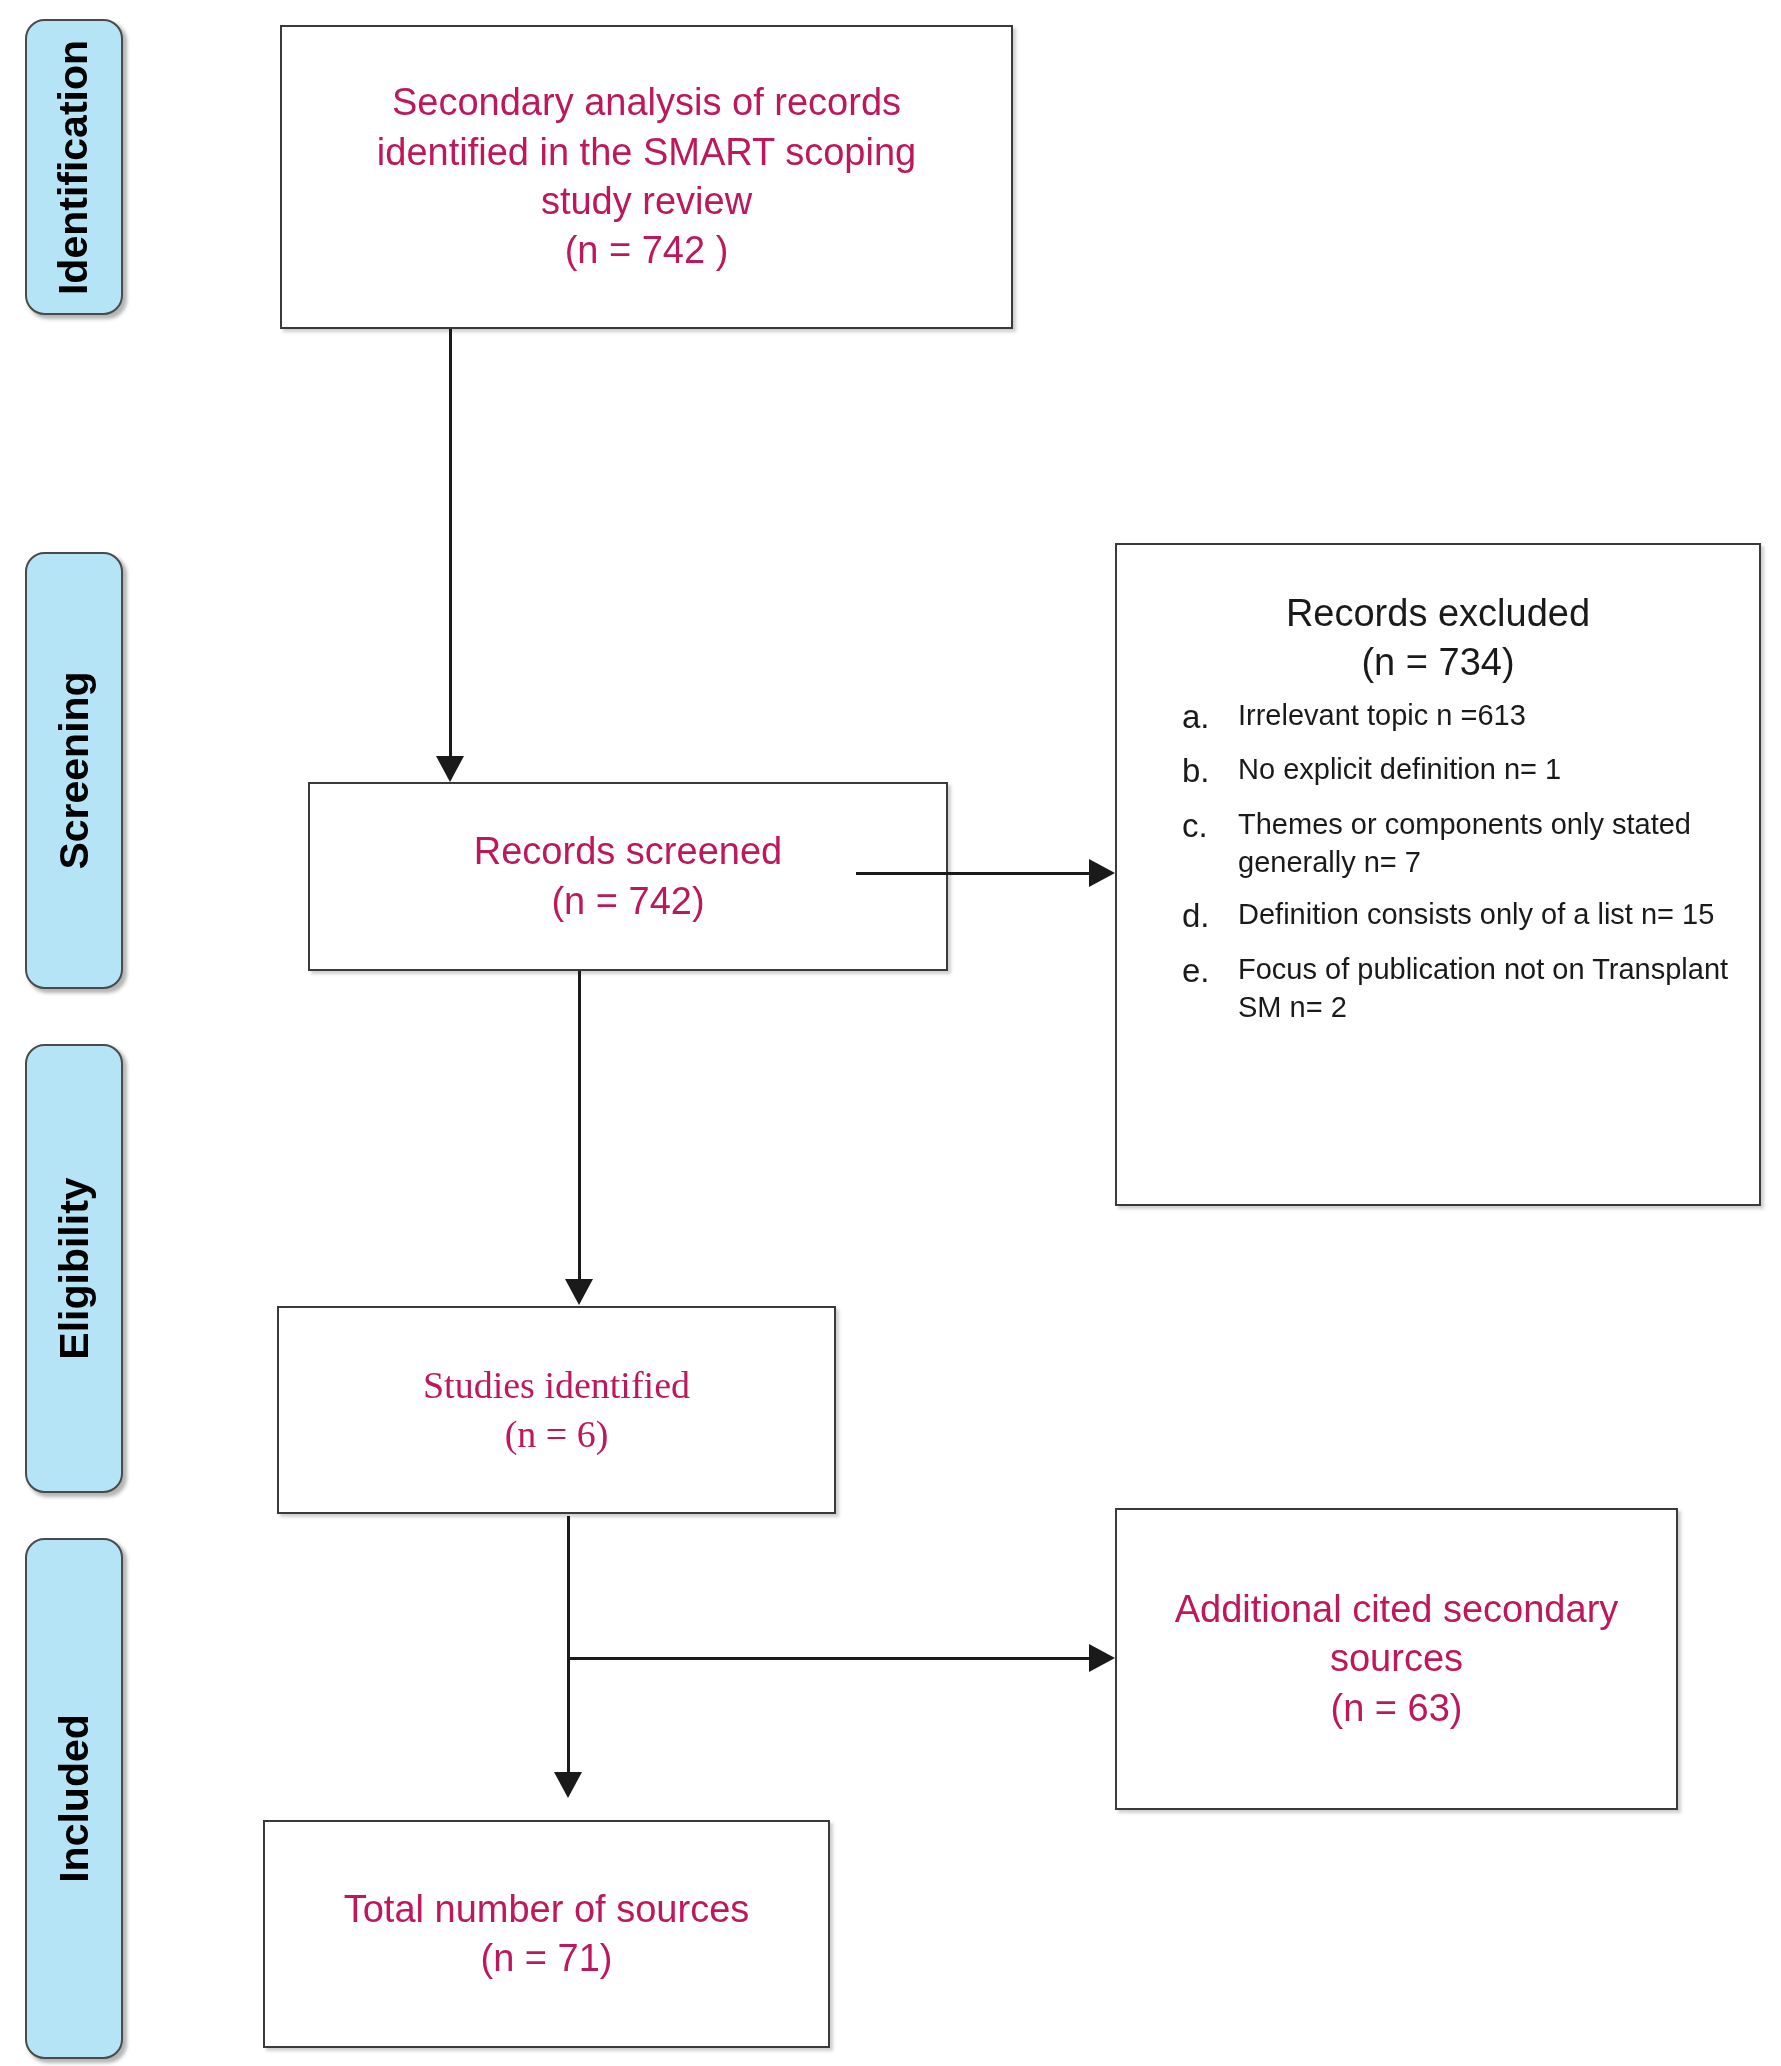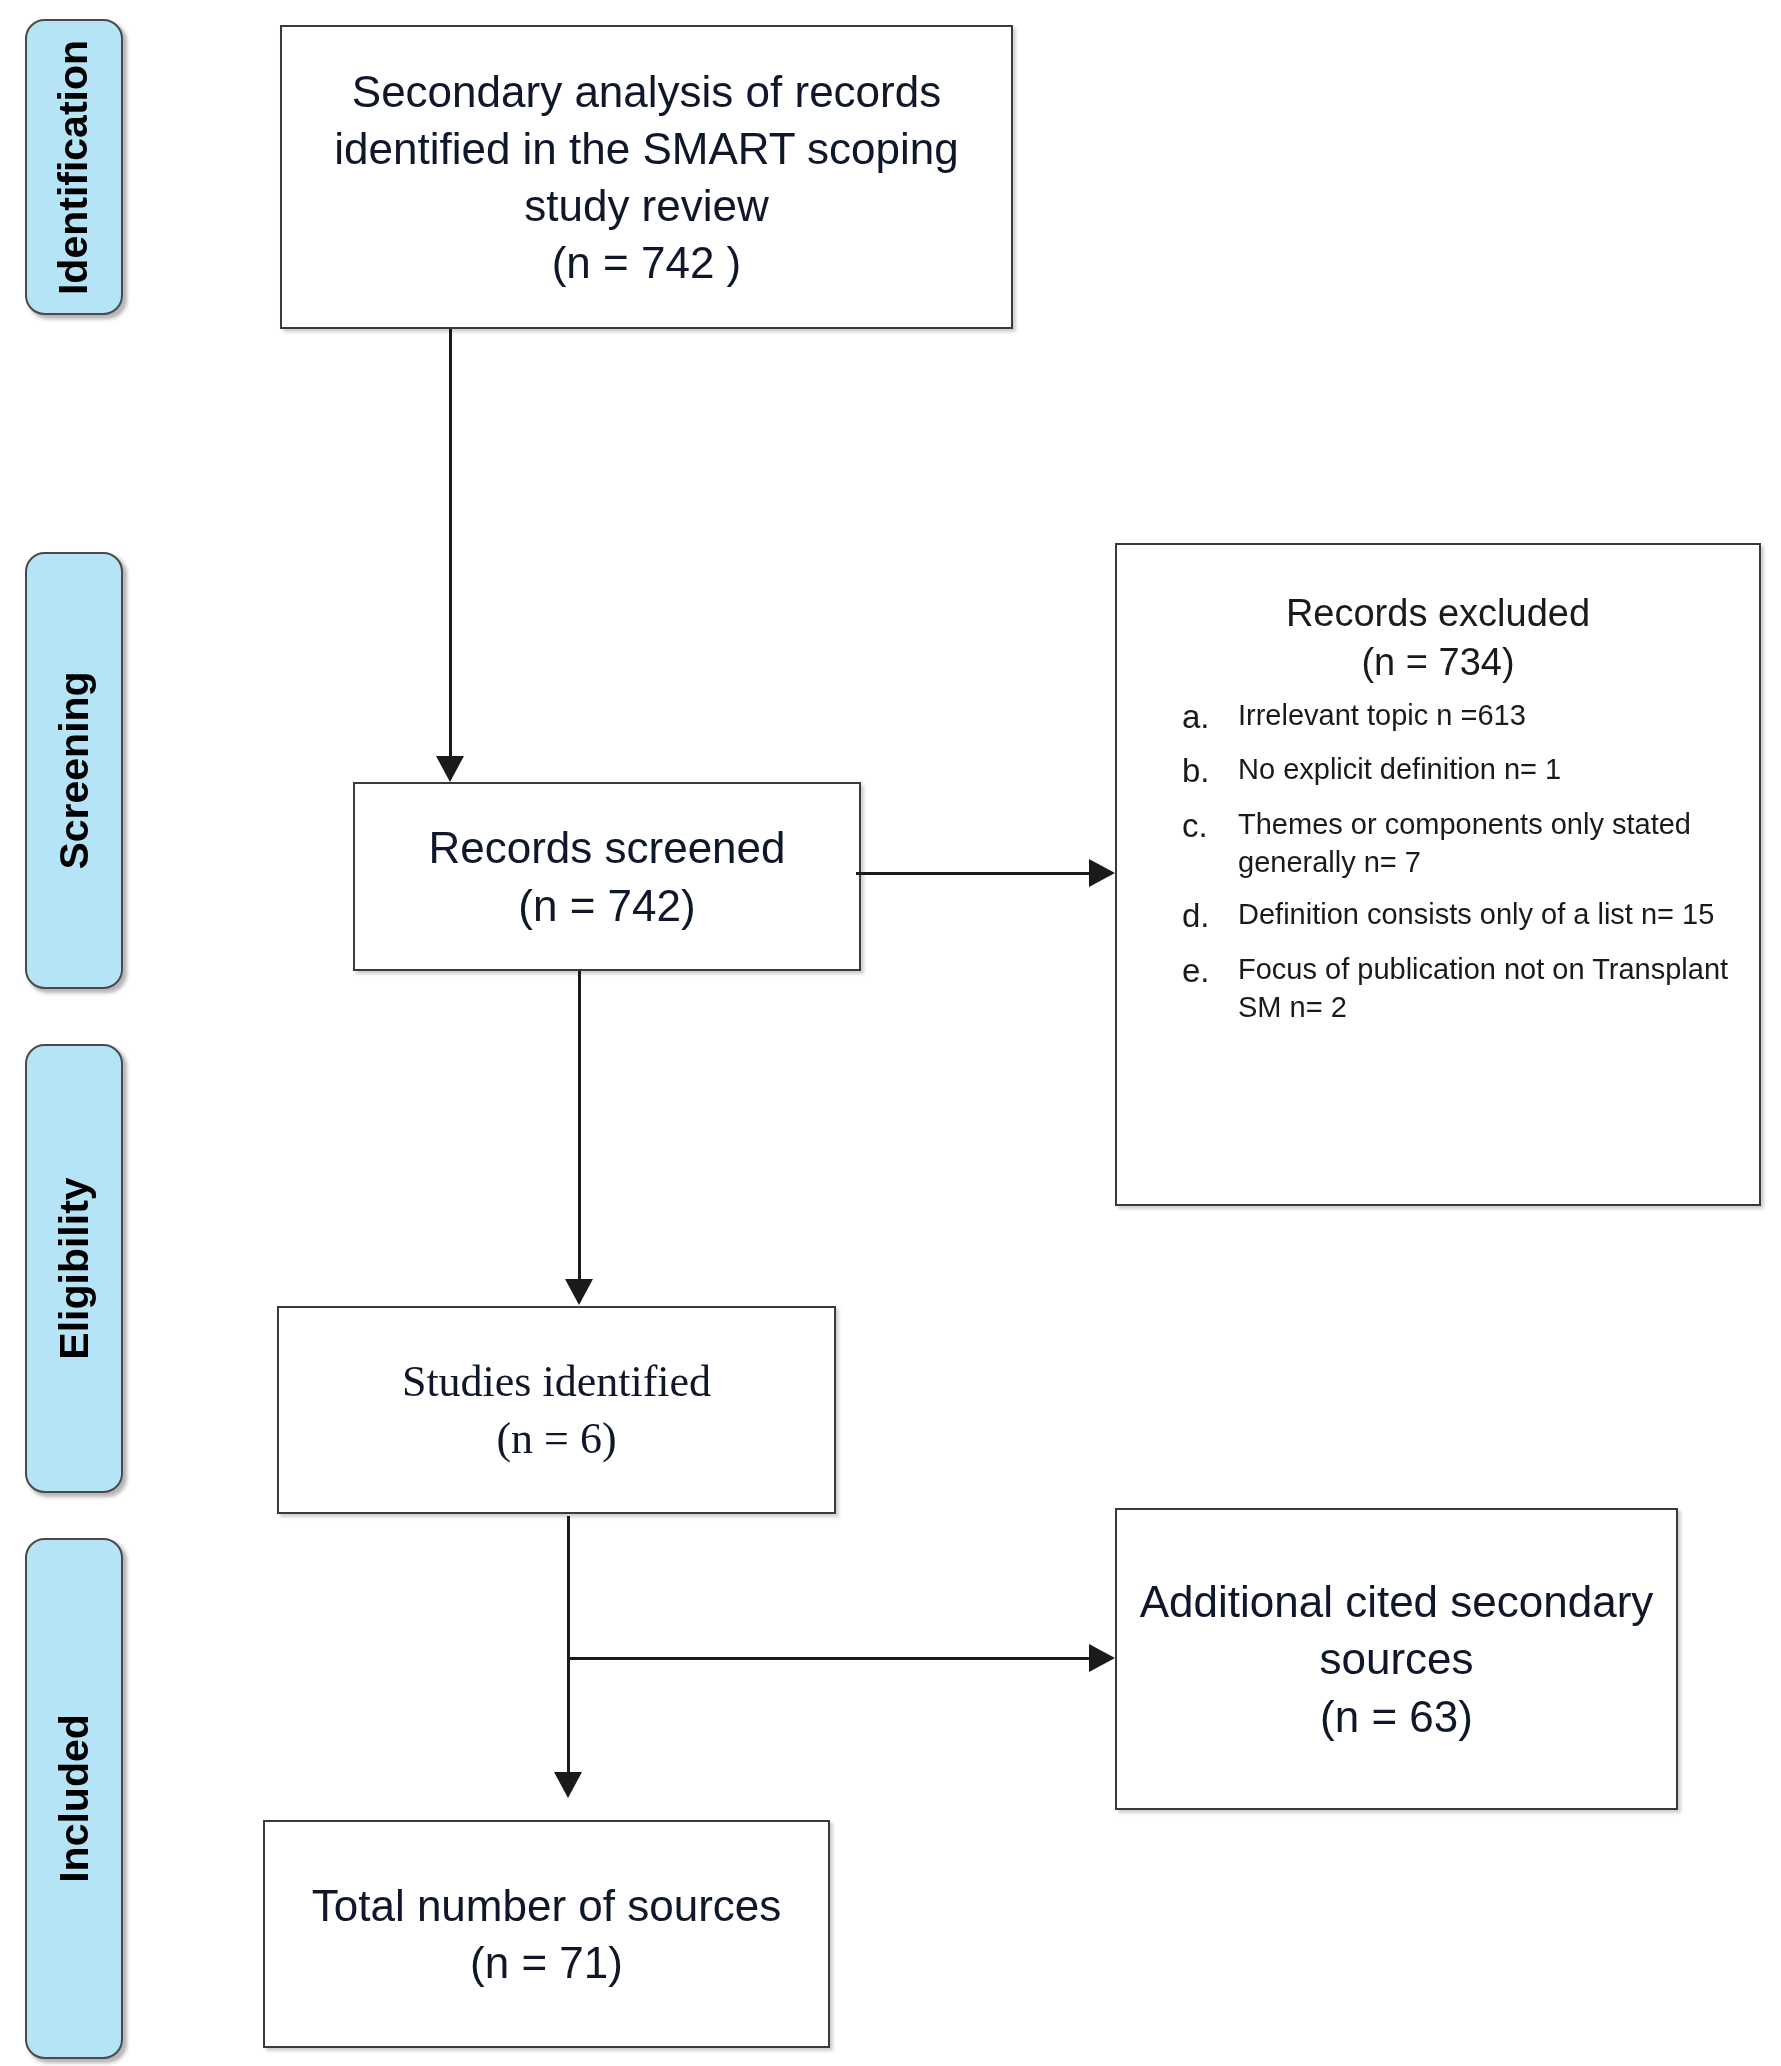--- a/index.html
+++ b/index.html
@@ -48,23 +48,23 @@
     border: 2.3px solid #3a3a3a;
     box-sizing: border-box;
     box-shadow: 3px 3px 3px rgba(150,150,150,0.45);
     display: flex;
     flex-direction: column;
     align-items: center;
     justify-content: center;
     text-align: center;
   }
   .flow-box .line {
-    font-size: 44px;
+    font-size: 38px;
     line-height: 1.30;
-    color: #0f172a;
+    color: #be185d;
     white-space: nowrap;
   }
 
   
   .excl-inner {
     width: 100%;
     box-sizing: border-box;
     display: flex;
     flex-direction: column;
     align-items: center;
@@ -150,21 +150,21 @@
   <div class="flow-box" style="left:280px; top:25px; width:733px; height:304px;">
     <div class="line">Secondary analysis of records</div>
     <div class="line">identified in the SMART scoping</div>
     <div class="line">study review</div>
     <div class="line">(n = 742  )</div>
   </div>
 
   <div class="vline" style="left:449px; top:329px; height:450px;"></div>
   <div class="arrow-down" style="left:436px; top:756px;"></div>
 
-  <div class="flow-box" style="left:308px; top:782px; width:508px; height:189px;margin-left:45px;">
+  <div class="flow-box" style="left:308px; top:782px; width:640px; height:189px;">
     <div class="line">Records screened</div>
     <div class="line">(n = 742)</div>
   </div>
 
   <div class="hline" style="left:856px; top:872px; width:234px;"></div>
   <div class="arrow-right" style="left:1089px; top:859px;"></div>
 
   <div class="flow-box" style="left:1115px; top:543px; width:646px; height:663px; justify-content:flex-start; padding-top:44px;">
     <div class="excl-inner">
       <div class="excl-head">Records excluded</div>

